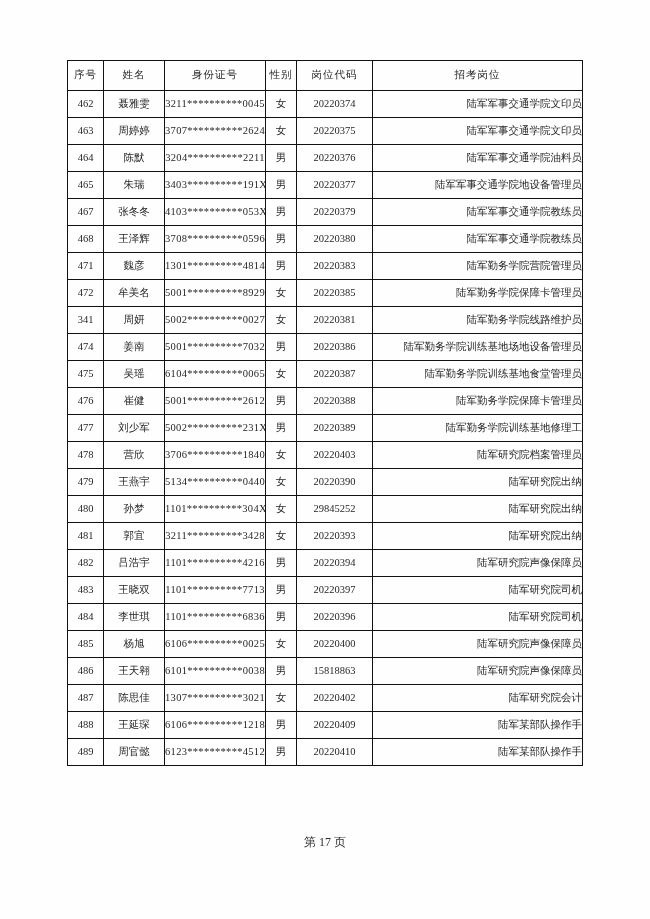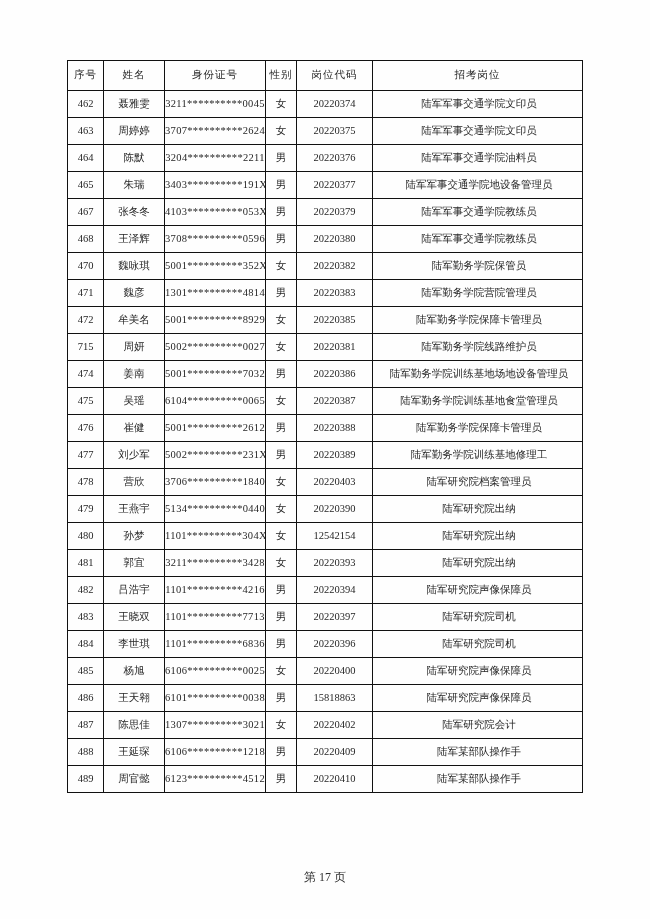--- a/index.html
+++ b/index.html
@@ -35,35 +35,35 @@
     padding: 0;
     height: 26px;
     overflow: hidden;
     white-space: nowrap;
   }
   table.roster thead th {
     height: 29px;
     letter-spacing: 1px;
   }
   table.roster td.col-position {
-    text-align: center;
+    text-align: right;
     padding-left: 3px;
   }
   table.roster td.col-id {
     letter-spacing: 0.3px;
   }
   col.c-index    { width: 36px; }
   col.c-name     { width: 61px; }
   col.c-id       { width: 101px; }
   col.c-gender   { width: 31px; }
   col.c-code     { width: 76px; }
   col.c-position { width: 210px; }
   .footer {
     position: absolute;
-    top: 869px;
+    top: 834px;
     left: 0;
     width: 650px;
     text-align: center;
     font-size: 12px;
     color: #303030;
   }
 </style>
 </head>
 <body>
 
@@ -131,45 +131,37 @@
         </tr>
         <tr>
           <td class="col-index">468</td>
           <td class="col-name">王泽辉</td>
           <td class="col-id">3708**********0596</td>
           <td class="col-gender">男</td>
           <td class="col-code">20220380</td>
           <td class="col-position">陆军军事交通学院教练员</td>
         </tr>
         <tr>
-          <td class="col-index">470</td>
-          <td class="col-name">魏咏琪</td>
-          <td class="col-id">5001**********352X</td>
-          <td class="col-gender">女</td>
-          <td class="col-code">20220382</td>
-          <td class="col-position">陆军勤务学院保管员</td>
-        </tr>
-        <tr>
           <td class="col-index">471</td>
           <td class="col-name">魏彦</td>
           <td class="col-id">1301**********4814</td>
           <td class="col-gender">男</td>
           <td class="col-code">20220383</td>
           <td class="col-position">陆军勤务学院营院管理员</td>
         </tr>
         <tr>
           <td class="col-index">472</td>
           <td class="col-name">牟美名</td>
           <td class="col-id">5001**********8929</td>
           <td class="col-gender">女</td>
           <td class="col-code">20220385</td>
           <td class="col-position">陆军勤务学院保障卡管理员</td>
         </tr>
         <tr>
-          <td class="col-index">715</td>
+          <td class="col-index">341</td>
           <td class="col-name">周妍</td>
           <td class="col-id">5002**********0027</td>
           <td class="col-gender">女</td>
           <td class="col-code">20220381</td>
           <td class="col-position">陆军勤务学院线路维护员</td>
         </tr>
         <tr>
           <td class="col-index">474</td>
           <td class="col-name">姜南</td>
           <td class="col-id">5001**********7032</td>
@@ -215,21 +207,21 @@
           <td class="col-id">5134**********0440</td>
           <td class="col-gender">女</td>
           <td class="col-code">20220390</td>
           <td class="col-position">陆军研究院出纳</td>
         </tr>
         <tr>
           <td class="col-index">480</td>
           <td class="col-name">孙梦</td>
           <td class="col-id">1101**********304X</td>
           <td class="col-gender">女</td>
-          <td class="col-code">12542154</td>
+          <td class="col-code">29845252</td>
           <td class="col-position">陆军研究院出纳</td>
         </tr>
         <tr>
           <td class="col-index">481</td>
           <td class="col-name">郭宜</td>
           <td class="col-id">3211**********3428</td>
           <td class="col-gender">女</td>
           <td class="col-code">20220393</td>
           <td class="col-position">陆军研究院出纳</td>
         </tr>

